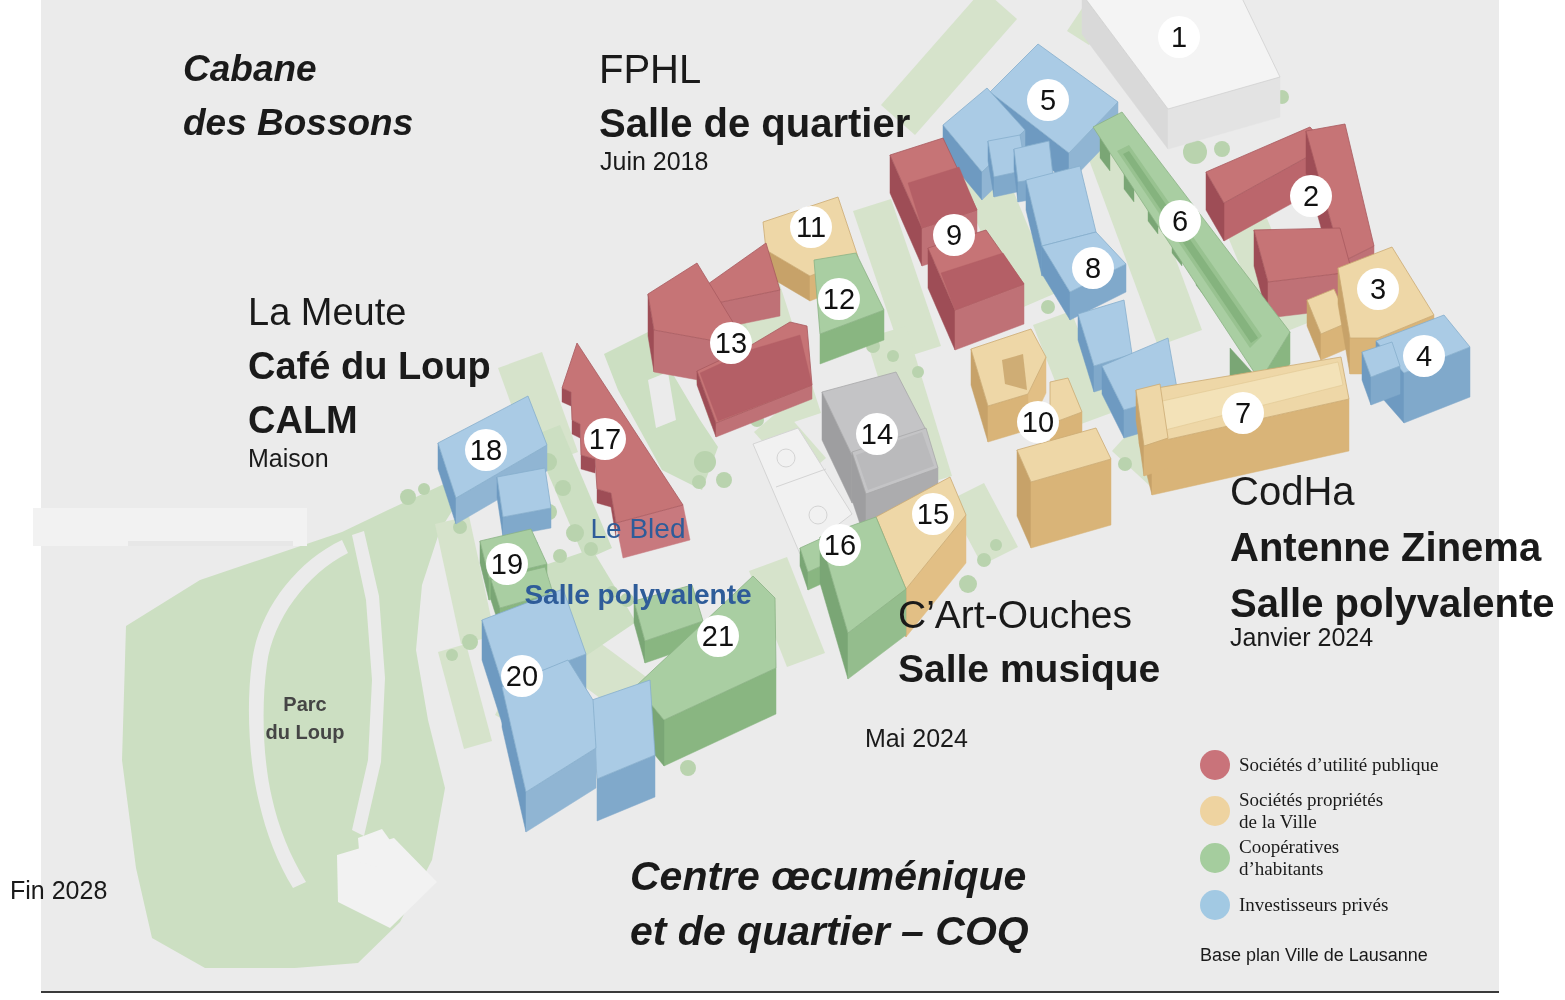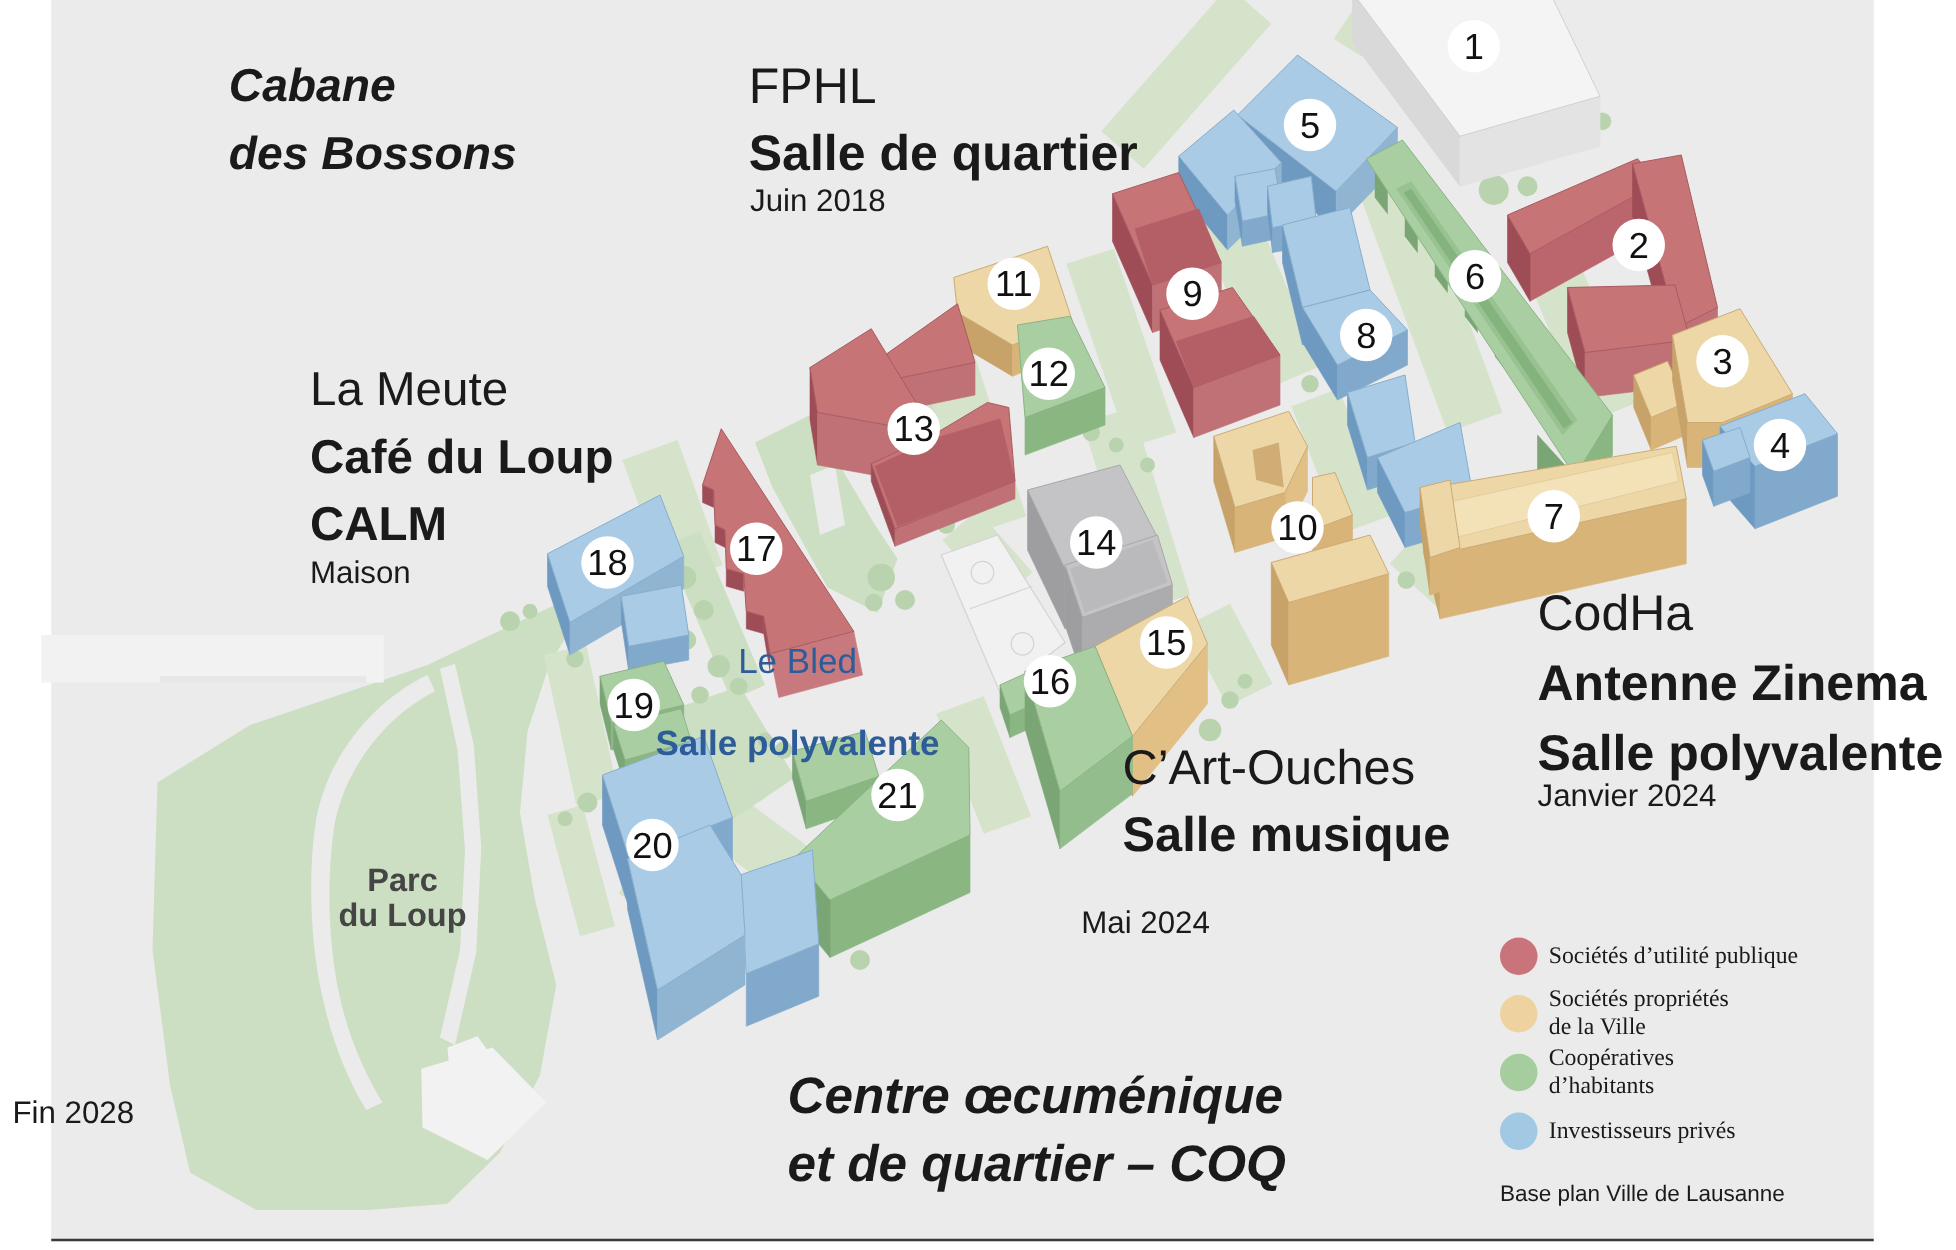--- a/index.html
+++ b/index.html
@@ -292,21 +292,21 @@
 <div class="lb" style="left:600px;top:147px;font-size:25px;">Juin 2018</div>
 <div class="lb" style="left:248px;top:285px;font-size:38px;line-height:54px;">La Meute<br><b>Café du Loup</b><br><b>CALM</b></div>
 <div class="lb" style="left:248px;top:444px;font-size:25px;">Maison</div>
 <div class="lb blue" style="left:437px;top:496px;font-size:28px;line-height:66px;width:402px;text-align:center;">Le Bled<br><b>Salle polyvalente</b></div>
 <div class="lb" style="left:865px;top:588px;font-size:39px;line-height:54px;margin-left:33px;">C’Art-Ouches<br><b>Salle musique</b></div>
 <div class="lb" style="left:865px;top:724px;font-size:25px;">Mai 2024</div>
 <div class="lb" style="left:1230px;top:463px;font-size:40px;line-height:56px;">CodHa<br><b>Antenne Zinema</b><br><b>Salle polyvalente</b></div>
 <div class="lb" style="left:1230px;top:623px;font-size:25px;">Janvier 2024</div>
 <div class="lb" style="left:10px;top:876px;font-size:25px;">Fin 2028</div>
 <div class="lb bi" style="left:630px;top:849px;font-size:41px;line-height:55px;">Centre œcuménique<br>et de quartier – COQ</div>
-<div class="lb" style="left:242px;top:690px;width:160px;text-align:center;font-size:26px;line-height:28px;font-weight:700;color:#454545;">Parc<br>du Loup</div>
+<div class="lb" style="left:225px;top:690px;width:160px;text-align:center;font-size:20px;line-height:28px;font-weight:700;color:#454545;">Parc<br>du Loup</div>
 <div class="lb" style="left:1200px;top:945px;font-size:18px;font-weight:400;">Base plan Ville de Lausanne</div>
 
 <div style="position:absolute;left:1200px;top:750px;width:30px;height:30px;border-radius:50%;background:#c9737a;"></div>
 <div class="lb serif" style="left:1239px;top:754px;font-size:19px;line-height:22px;">Sociétés d’utilité publique</div>
 <div style="position:absolute;left:1200px;top:796px;width:30px;height:30px;border-radius:50%;background:#eed3a0;"></div>
 <div class="lb serif" style="left:1239px;top:789px;font-size:19px;line-height:22px;">Sociétés propriétés<br>de la Ville</div>
 <div style="position:absolute;left:1200px;top:843px;width:30px;height:30px;border-radius:50%;background:#a5cd9e;"></div>
 <div class="lb serif" style="left:1239px;top:836px;font-size:19px;line-height:22px;">Coopératives<br>d’habitants</div>
 <div style="position:absolute;left:1200px;top:890px;width:30px;height:30px;border-radius:50%;background:#a2c9e3;"></div>
 <div class="lb serif" style="left:1239px;top:894px;font-size:19px;line-height:22px;">Investisseurs privés</div>

